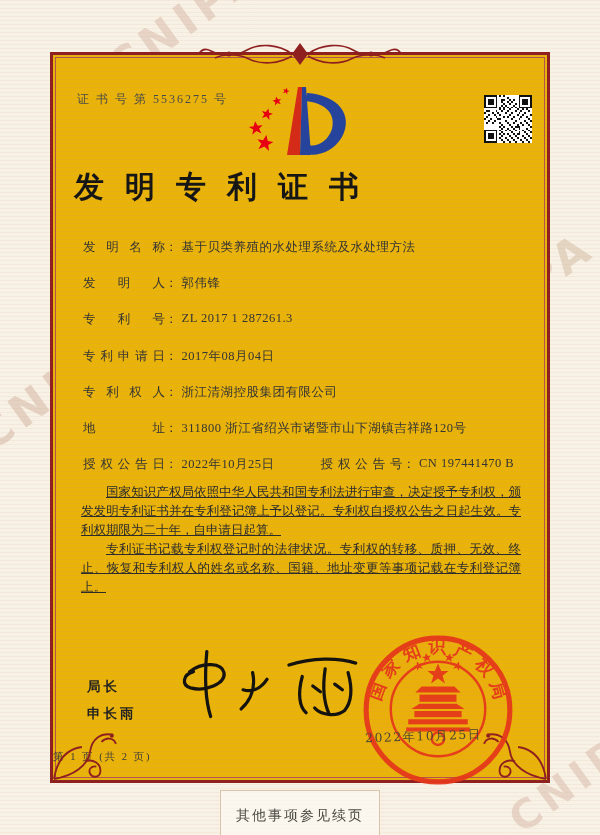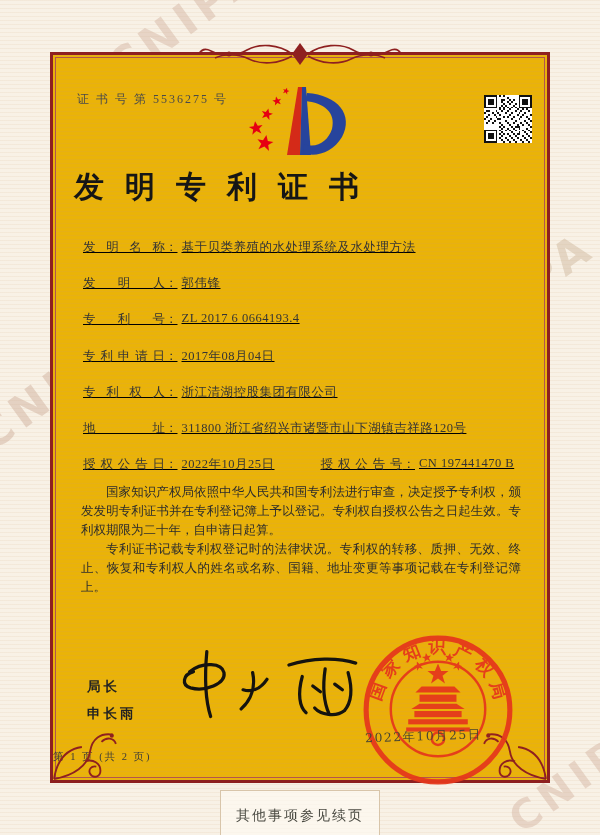--- a/index.html
+++ b/index.html
@@ -41,32 +41,32 @@
   .cert-no{
     position:absolute; left:24px; top:36px; font-size:12px; letter-spacing:2px; color:#4a4a4a; z-index:3;
   }
   .logo{ position:absolute; left:50%; top:26px; transform:translateX(-50%); z-index:3; }
   .qr{ position:absolute; right:15px; top:40px; width:48px; height:48px; background:#fff; z-index:3; }
   .title{
     position:absolute; left:0; right:0; top:112px; text-align:left; z-index:3;
     font-size:30px; font-weight:bold; color:#161616; letter-spacing:21px; text-indent:21px;
   }
   
-  .fields{ position:absolute; left:30px; top:184px; width:445px; z-index:3;text-decoration:underline; }
+  .fields{ position:absolute; left:30px; top:184px; width:445px; z-index:3; }
   .frow{ height:36.2px; display:flex; align-items:flex-start; font-size:12.5px; color:#343434; white-space:nowrap; }
   .flabel{ display:inline-block; width:82px; text-align:justify; text-align-last:justify; flex:none; }
   .fcolon{ flex:none; }
   .fvalue{ margin-left:4px; letter-spacing:0.5px; }
   .pair2{ margin-left:46px; display:flex; }
   
   .body-text{
     position:absolute; left:28px; right:26px; top:428px; z-index:3;
     font-size:12.5px; line-height:19px; color:#2c2c2c; text-align:justify;
   }
-  .body-text p{ margin:0; text-indent:2em; }
+  .body-text p{ margin:0; text-indent:2em;text-decoration:underline; }
   
   .director{ position:absolute; left:34px; top:618px; z-index:3; font-size:13.5px; line-height:27px; letter-spacing:3px; color:#222;font-weight:bold; }
   .sig{ position:absolute; left:108px; top:592px; z-index:3; }
   .seal{ position:absolute; left:308px; top:578px; z-index:5; opacity:0.94; }
   .page-info{ position:absolute; left:0; right:0; bottom:16px; text-align:left; font-size:10.5px; letter-spacing:2px; color:#3a3a3a; z-index:3; }
   
   .footer-note{
     position:absolute; left:50%; top:790px; transform:translateX(-50%); z-index:3;
     font-size:14px; letter-spacing:2px; color:#4a4a42; padding:16px 15px;
     border:1px solid #d8c5aa; background:rgba(253,250,242,0.65); white-space:nowrap;
@@ -158,21 +158,21 @@
         <span class="fvalue">基于贝类养殖的水处理系统及水处理方法</span>
       </div>
       <div class="frow">
         <span class="flabel">发明人</span>
           <span class="fcolon">：</span>
         <span class="fvalue">郭伟锋</span>
       </div>
       <div class="frow">
         <span class="flabel">专利号</span>
           <span class="fcolon">：</span>
-        <span class="fvalue">ZL 2017 6 0664193.4</span>
+        <span class="fvalue">ZL 2017 1 287261.3</span>
       </div>
       <div class="frow">
         <span class="flabel">专利申请日</span>
           <span class="fcolon">：</span>
         <span class="fvalue">2017年08月04日</span>
       </div>
       <div class="frow">
         <span class="flabel">专利权人</span>
           <span class="fcolon">：</span>
         <span class="fvalue">浙江清湖控股集团有限公司</span>

